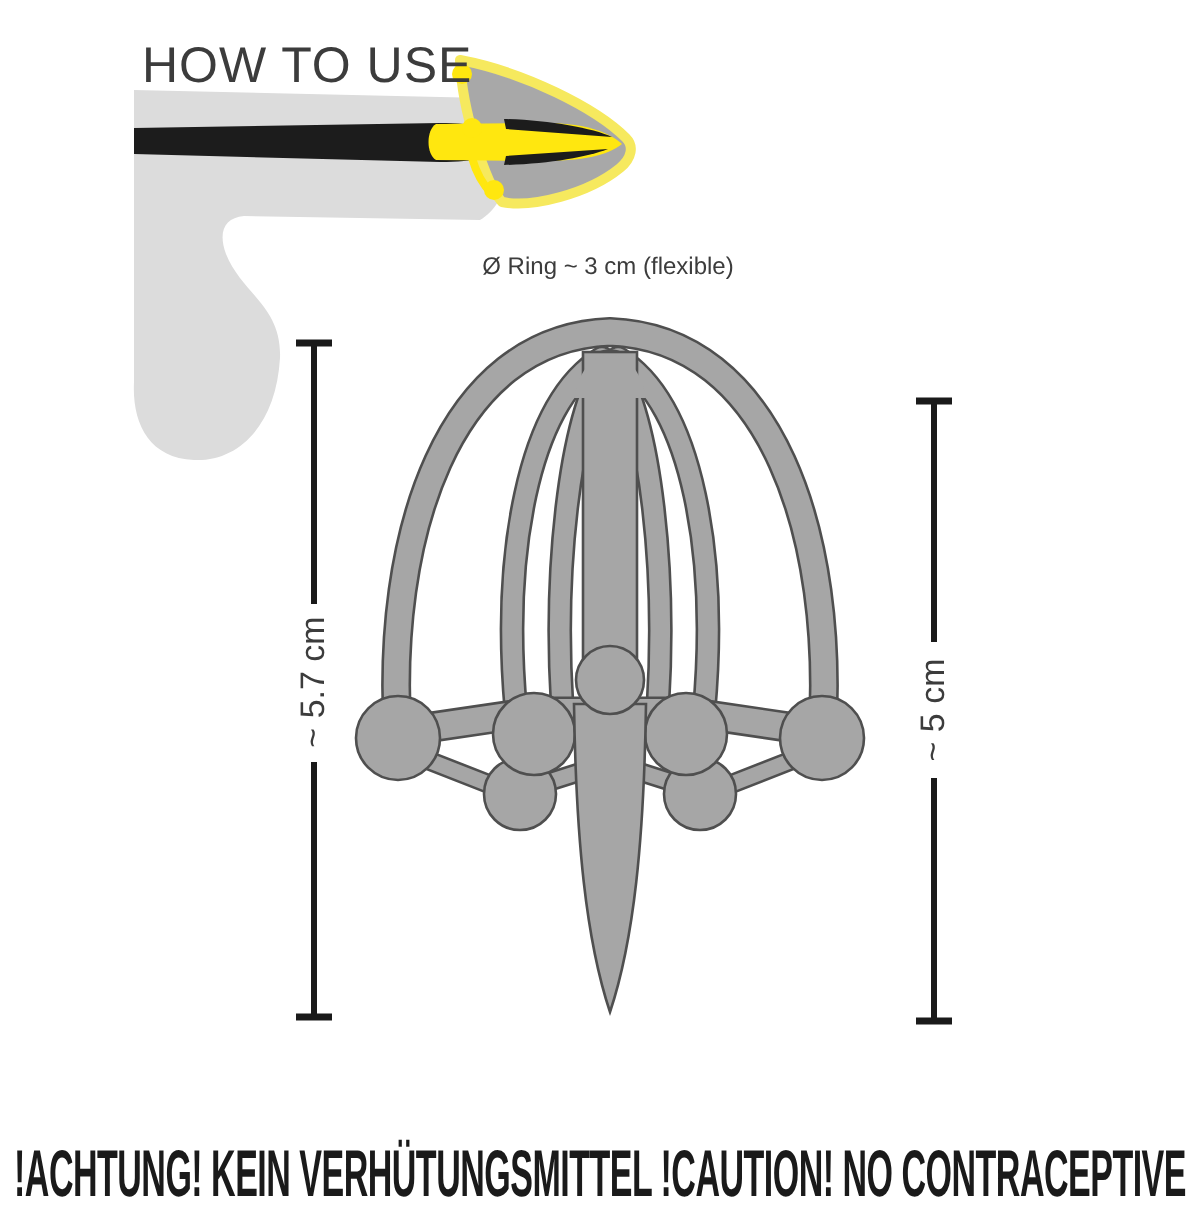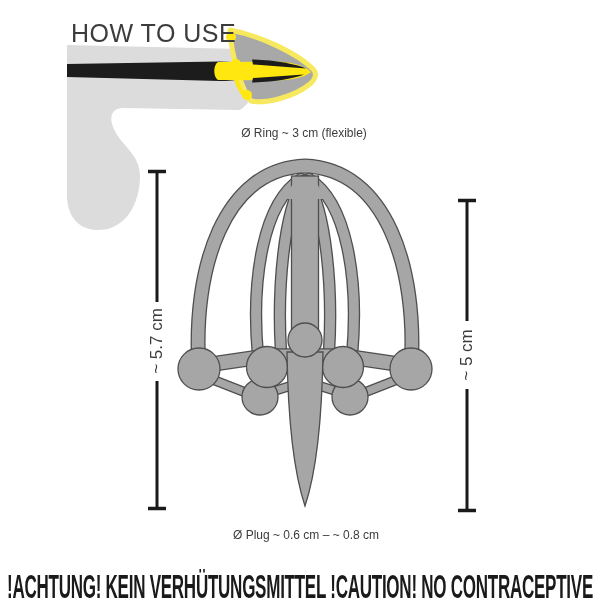--- a/index.html
+++ b/index.html
@@ -128,17 +128,16 @@
   </svg>
 
   <div class="title">HOW TO USE</div>
 
   <div class="label ring-label">Ø Ring ~ 3 cm (flexible)</div>
 
   <div class="dim-label dim-left">~ 5.7 cm</div>
 
   <div class="dim-label dim-right">~ 5 cm</div>
 
-  <div class="label plug-label">Ø Plug ~ 0.6 cm – ~ 0.8 cm</div>
 
   <div class="warning" style="transform: translateX(-50%) scaleX(0.515675);">!ACHTUNG! KEIN VERHÜTUNGSMITTEL !CAUTION! NO CONTRACEPTIVE</div>
 
 </div>
 
 </body></html>

